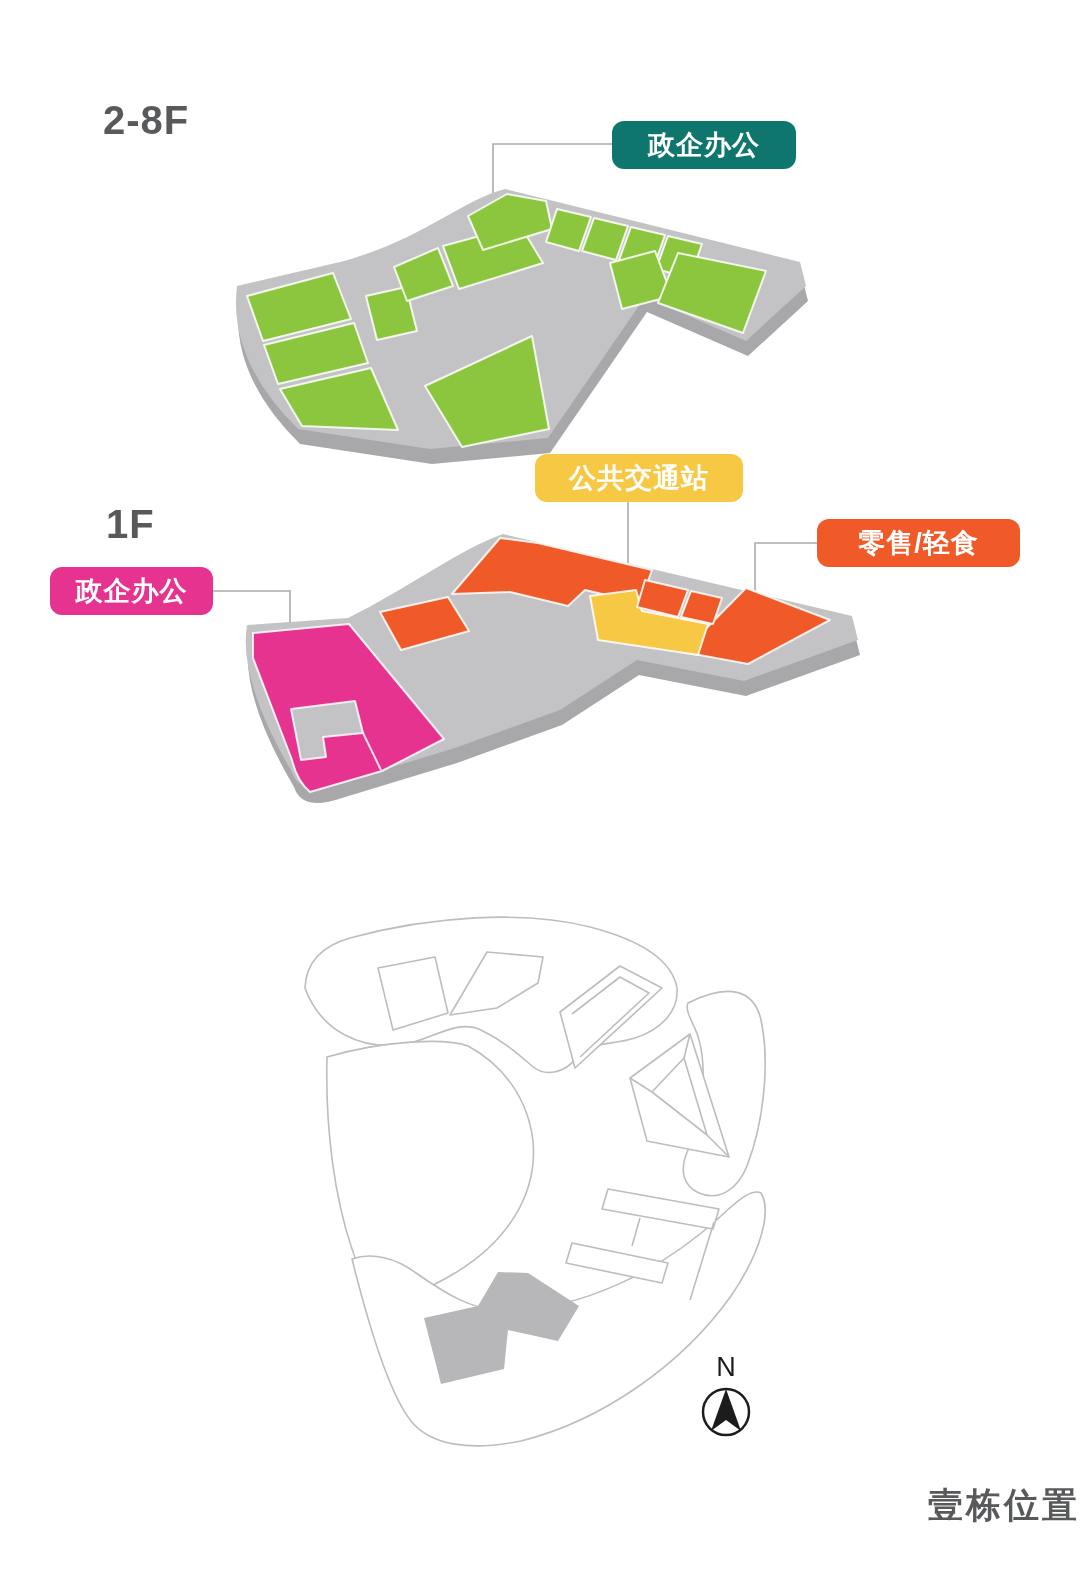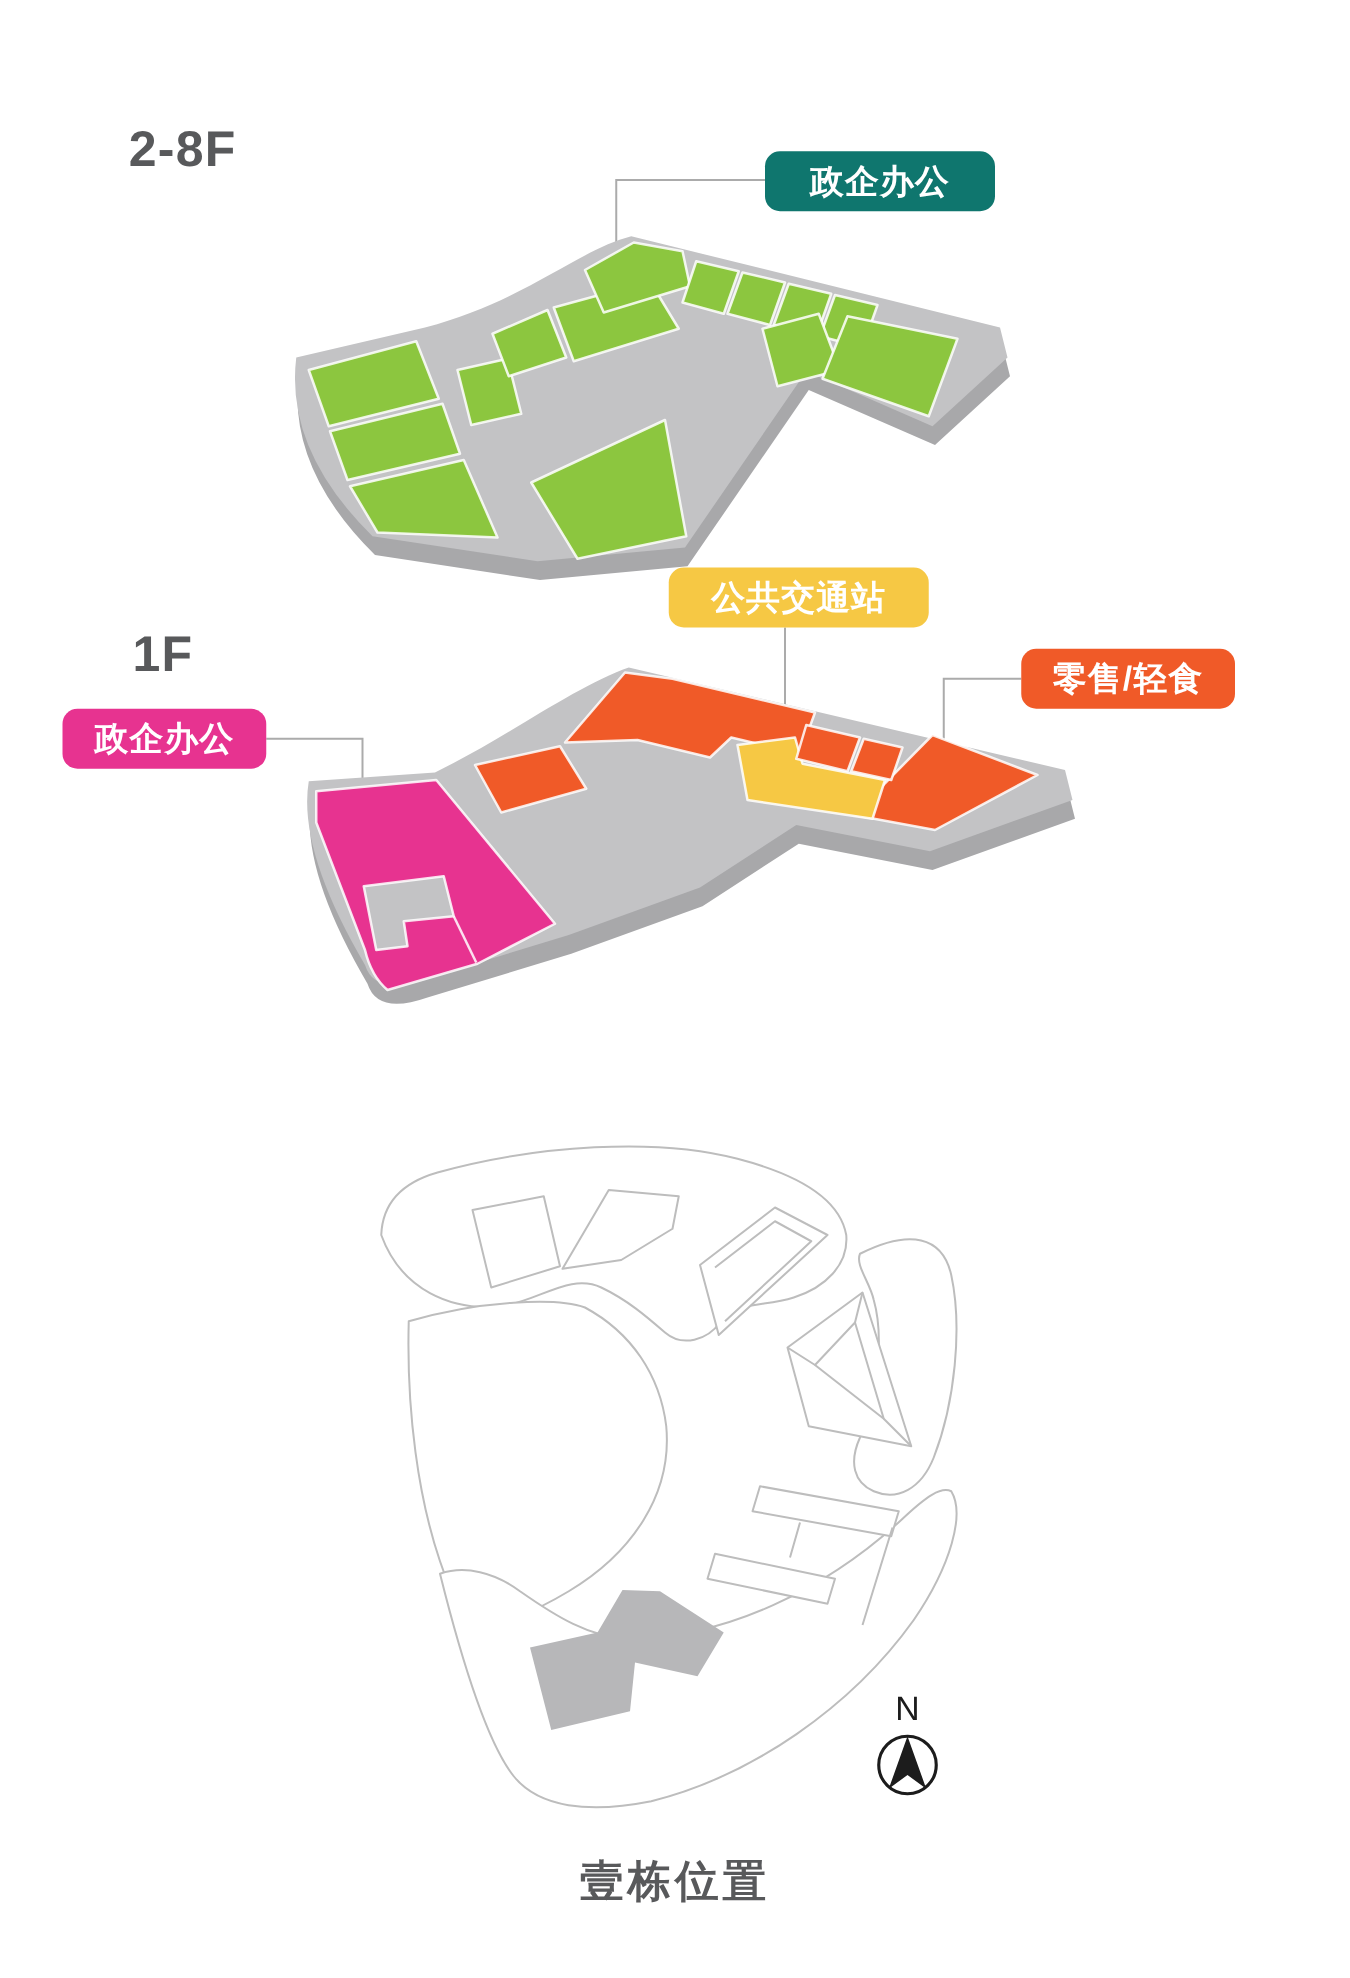--- a/index.html
+++ b/index.html
@@ -10,21 +10,21 @@
   .floor-title{
     position:absolute;font-weight:800;color:#58595B;letter-spacing:1px;
     font-size:40px;
   }
   .pill{
     position:absolute;height:48px;border-radius:12px;color:#ffffff;
     font-weight:800;font-size:27px;line-height:48px;text-align:center;
     letter-spacing:1px;white-space:nowrap;
   }
   .bottom-title{
-    position:absolute;left:0;right:0;top:1482px;text-align:center;
+    position:absolute;left:0;right:0;top:1482px;text-align:right;
     font-weight:800;font-size:35px;color:#58595B;letter-spacing:3px;
   }
   svg{position:absolute;left:0;top:0;}
   .leader{stroke:#ABABAB;stroke-width:1.6;fill:none;}
   .zone{stroke:#ffffff;stroke-width:2;stroke-opacity:.85;stroke-linejoin:round;}
   .siteline{fill:#ffffff;stroke:#BDBDBD;stroke-width:1.6;stroke-linejoin:round;}
   .siteline-open{fill:none;stroke:#BDBDBD;stroke-width:1.6;stroke-linejoin:round;}
   .compass-circle{fill:none;stroke:#1c1c1c;stroke-width:2.5;}
   .compass-n{font-size:27px;font-weight:400;fill:#1c1c1c;text-anchor:middle;}
 </style>
@@ -115,15 +115,15 @@
     </g>
   </g>
 </svg>
 
 <div class="pill" style="left: 612px; top: 121px; width: 184px; background-color: #0f766e;">政企办公</div>
 
 <div class="pill" style="left: 535px; top: 454px; width: 208px; background-color: rgb(246, 200, 68);">公共交通站</div>
 
 <div class="pill" style="left: 50px; top: 567px; width: 163px; background-color: rgb(231, 51, 144);">政企办公</div>
 
-<div class="pill" style="left: 817px; top: 519px; width: 171px; background-color: rgb(240, 90, 40);">零售/轻食</div>
+<div class="pill" style="left: 817px; top: 519px; width: 203px; background-color: rgb(240, 90, 40);">零售/轻食</div>
 
 <div class="bottom-title">壹栋位置</div>
 
 </body></html>

